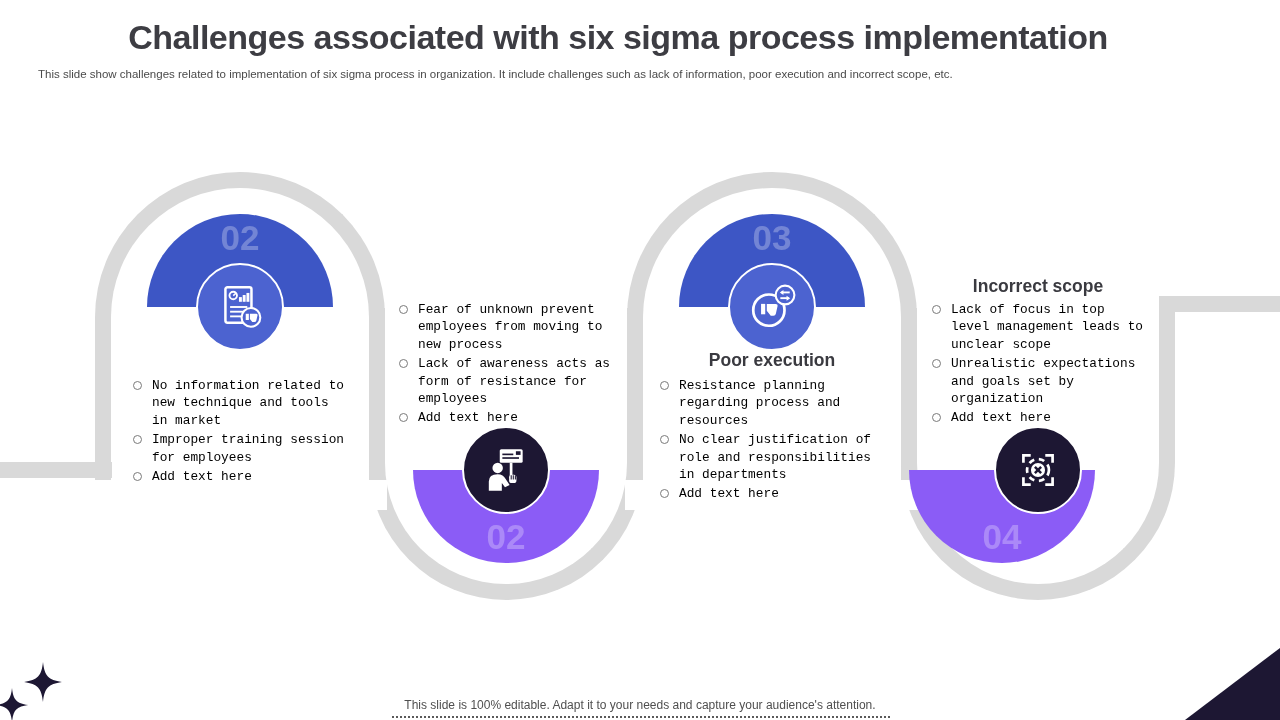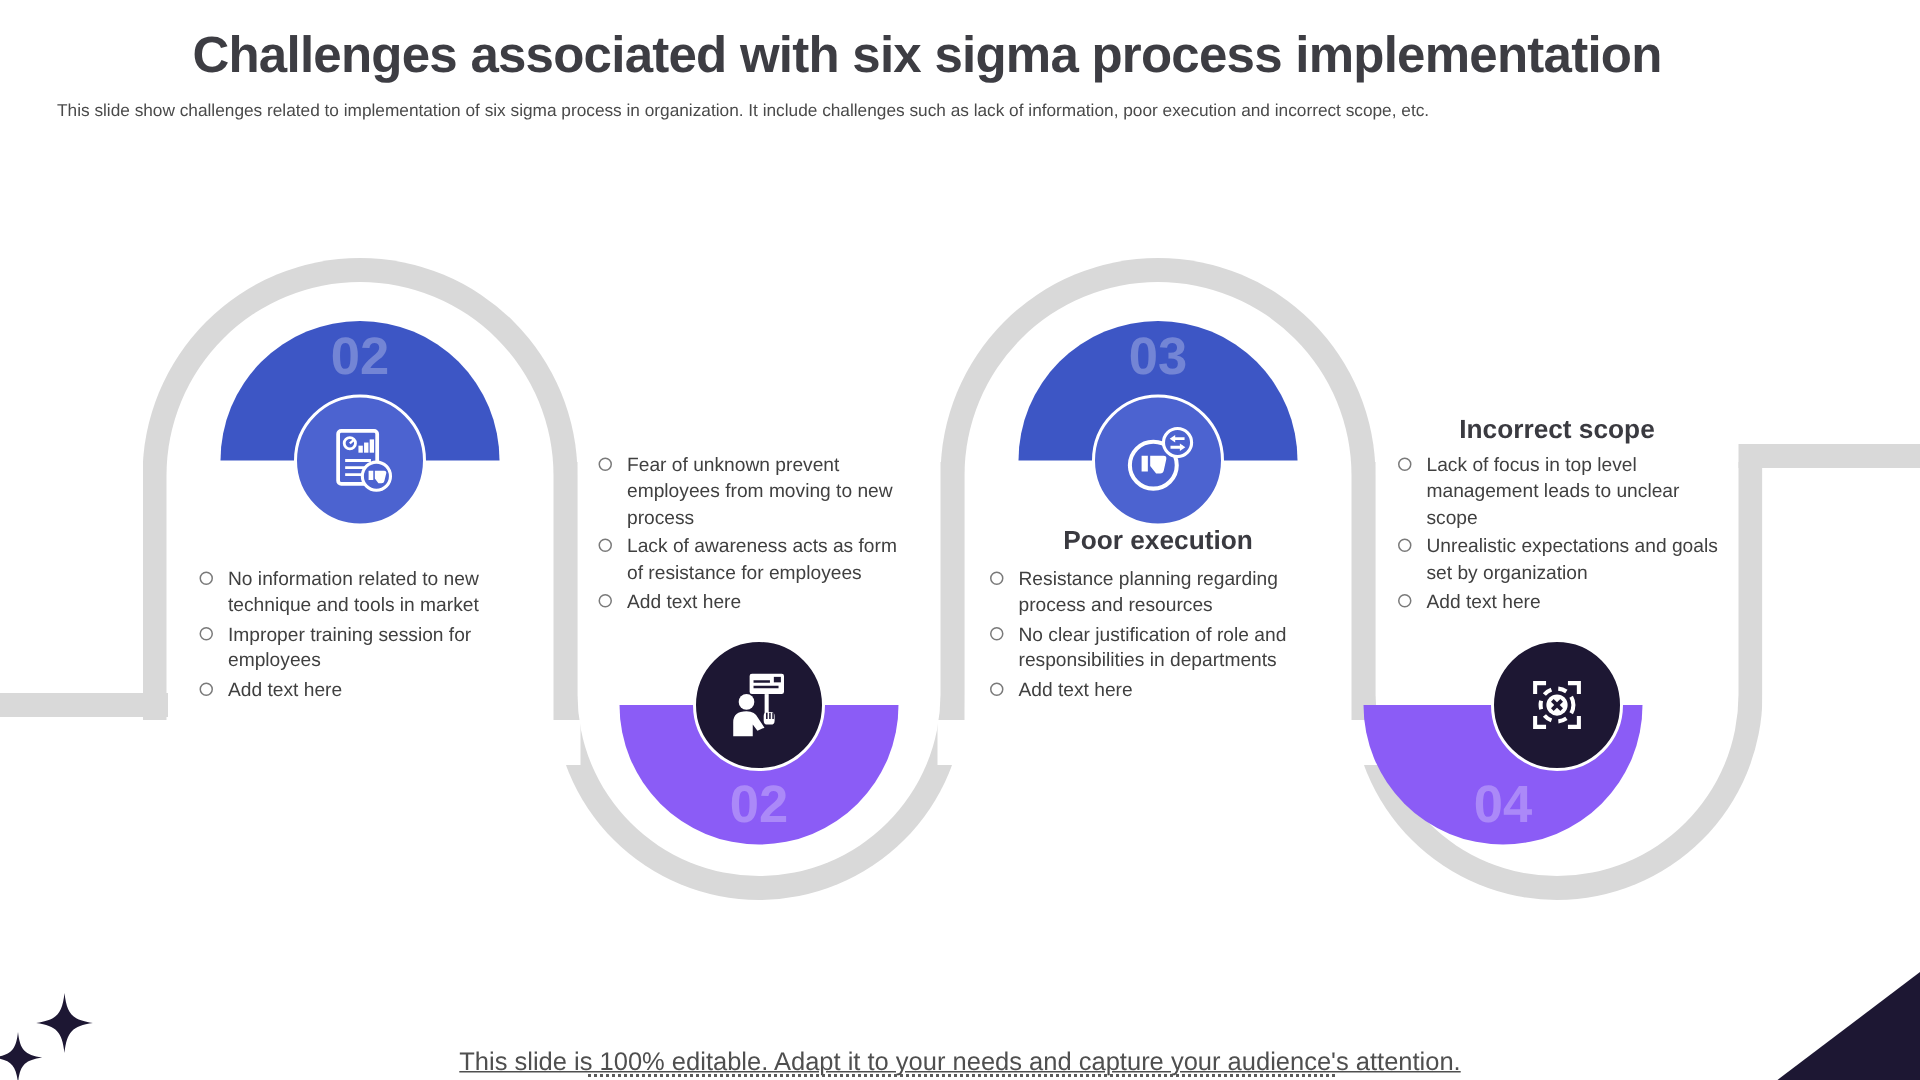--- a/index.html
+++ b/index.html
@@ -29,24 +29,24 @@
        border:2px solid #ffffff;box-sizing:border-box;display:flex;align-items:center;justify-content:center;}
   .ic-blue{background:#4c63d0;}
   .ic-dark{background:#1d1733;}
   
   .stage-heading{position:absolute;margin:0;text-align:center;
        font-size:17.5px;font-weight:700;color:#3a3a40;}
   .bullets{position:absolute;}
   .bullet{display:flex;margin-bottom:2px;}
   .dot{flex:none;width:7px;height:7px;border:1.5px solid #7a7a7a;border-radius:50%;
        margin:4px 10px 0 0;box-sizing:content-box;}
-  .btext{font-size:12.8px;line-height:1.36;color:#404040;}
+  .btext{font-size:12.8px;line-height:1.36;color:#000000;font-family:Liberation Mono, monospace;}
   
   .footer{position:absolute;left:0;right:0;top:698px;text-align:center;
-       font-size:17px;color:#4f4f4f;text-decoration:underline;}
+       font-size:12px;color:#4f4f4f;}
   .dash-line{position:absolute;left:392px;top:716px;width:498px;border-top:2px dotted #5a5a5a;}
   .corner-triangle{position:absolute;right:0;bottom:0;width:0;height:0;
        border-left:95px solid transparent;border-bottom:72px solid #1d1733;}
   .star{position:absolute;}
 </style>
 </head>
 <body>
 
 <div class="slide">
 

